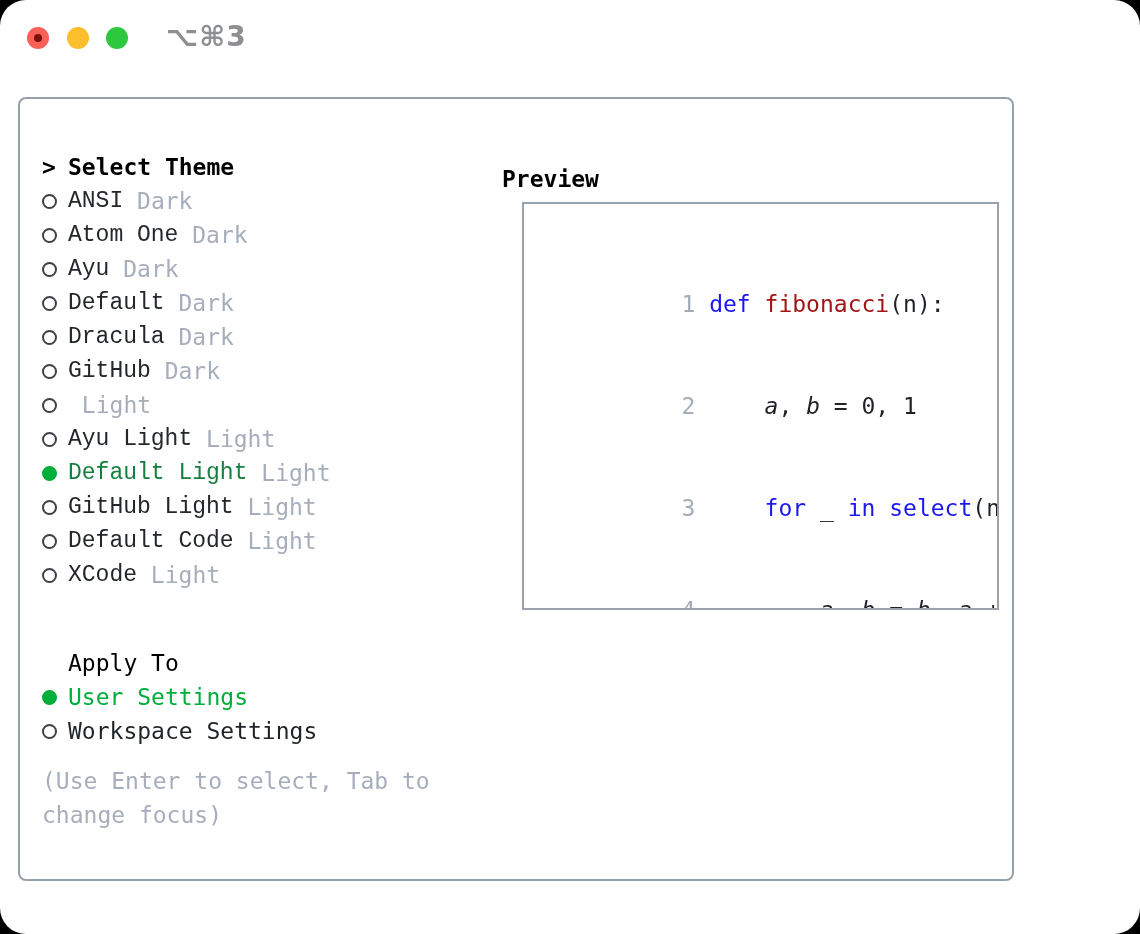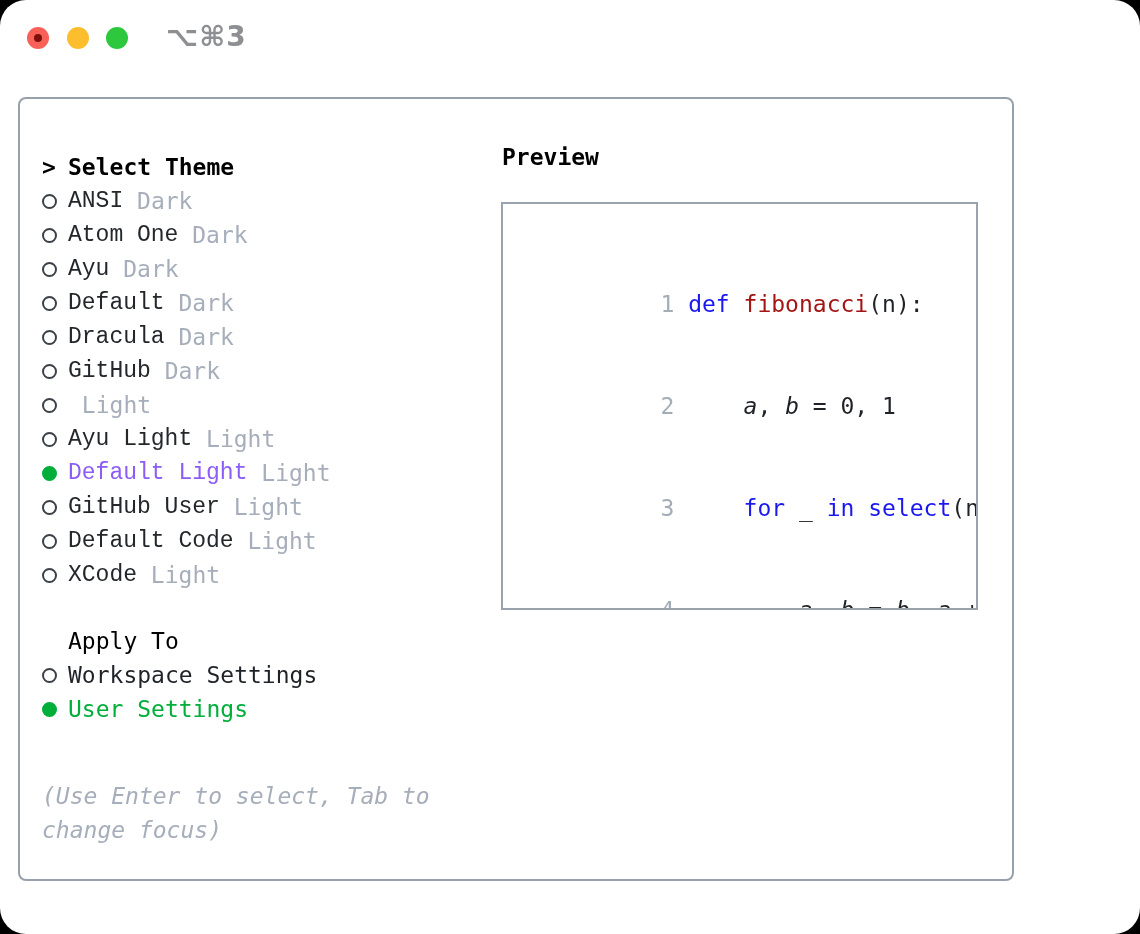--- a/index.html
+++ b/index.html
@@ -45,39 +45,39 @@
   .row { white-space: pre; height: 34px; display: flex; align-items: center; }
   .gutter-mark { display: inline-block; width: 26px; flex: 0 0 26px; }
   .cursor-glyph { font-weight: 700; color: #000; }
   .section-title { font-weight: 700; color: #000; }
   .radio {
     display: inline-block; width: 15px; height: 15px;
     border: 2px solid #3c4248; border-radius: 50%;
   }
   .row.selected .radio { background: #00ae3a; border-color: #00ae3a; }
   .t-name { color: #23272b; font-family: Liberation Mono, monospace; }
-  .row.selected .t-name { color: #8b5cf6; }
+  .row.selected .t-name { color: #15803d; }
   .t-tag { color: #a6aebb; margin-left: 1ch; }
 
-  .apply-section { margin-top: 32px; }
+  .apply-section { margin-top: 54px; }
   .apply-title { color: #000; padding-left: 26px; }
   .row.selected .o-name { color: #00ae3a; }
 
   .hint {
-    margin-top: 53px; color: #a6aebb;
-    white-space: pre-wrap; width: 440px; font-style: italic;
+    margin-top: 16px; color: #a6aebb;
+    white-space: pre-wrap; width: 440px;
   }
 
   
   .preview-title {
-    position: absolute; left: 482px; top: 41px;
+    position: absolute; left: 482px; top: 63px;
     font-size: 23px; line-height: 34px; font-weight: 700; color: #000;
   }
   .preview-box {
-    position: absolute; left: 481px; top: 103px;
+    position: absolute; left: 502px; top: 103px;
     width: 477px; height: 408px;
     border: 2px solid #9aa3ad; background: #fff;
     padding: 49px 0 0 19px;
     overflow: hidden;
   }
   .code-line {
     font-size: 23px; line-height: 34px; min-height: 34px; white-space: pre;
   }
   .ln { display: inline-block; width: 2ch; color: #a3adb8; }
   .kw  { color: #1b18ef; }
@@ -147,47 +147,47 @@
           <span class="t-name">Ayu Light</span>
           <span class="t-tag">Light</span>
         </div>
           <div class="row selected">
           <span class="gutter-mark"><span class="radio"></span></span>
           <span class="t-name">Default Light</span>
           <span class="t-tag">Light</span>
         </div>
           <div class="row">
           <span class="gutter-mark"><span class="radio"></span></span>
-          <span class="t-name">GitHub User</span>
+          <span class="t-name">GitHub Light</span>
           <span class="t-tag">Light</span>
         </div>
           <div class="row">
           <span class="gutter-mark"><span class="radio"></span></span>
           <span class="t-name">Default Code</span>
           <span class="t-tag">Light</span>
         </div>
           <div class="row">
           <span class="gutter-mark"><span class="radio"></span></span>
           <span class="t-name">XCode</span>
           <span class="t-tag">Light</span>
         </div>
         </div>
 
       <div class="apply-section">
         <div class="row apply-title">Apply To</div>
         <div>
 
-        <div class="row">
+        <div class="row selected">
+            <span class="gutter-mark"><span class="radio"></span></span>
+            <span class="o-name">User Settings</span>
+          </div>
+            <div class="row">
             <span class="gutter-mark"><span class="radio"></span></span>
             <span class="o-name">Workspace Settings</span>
           </div>
-            <div class="row selected">
-            <span class="gutter-mark"><span class="radio"></span></span>
-            <span class="o-name">User Settings</span>
-          </div>
           </div>
       </div>
 
       <div class="hint">(Use Enter to select, Tab to change focus)</div>
     </div>
 
     <div class="preview-title">Preview</div>
 
     <div class="preview-box">
       <div>

